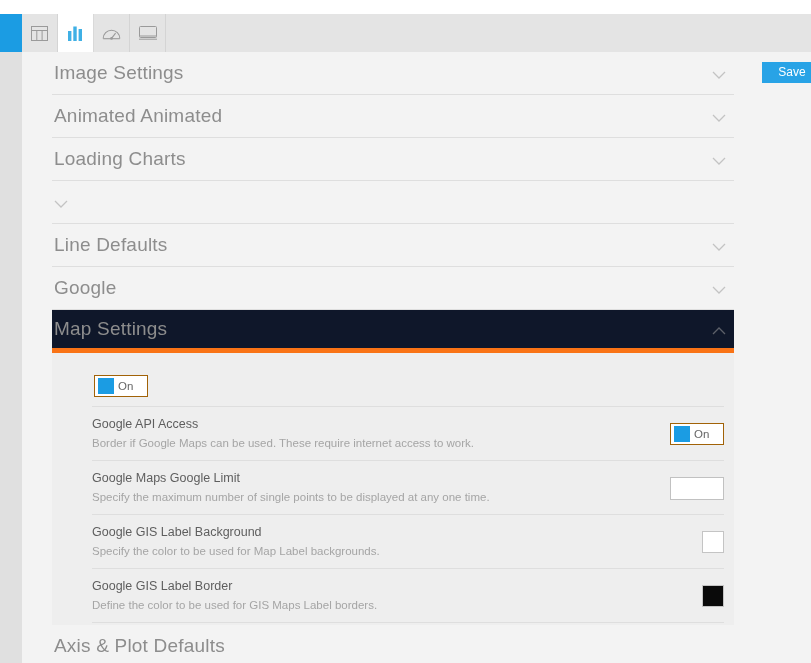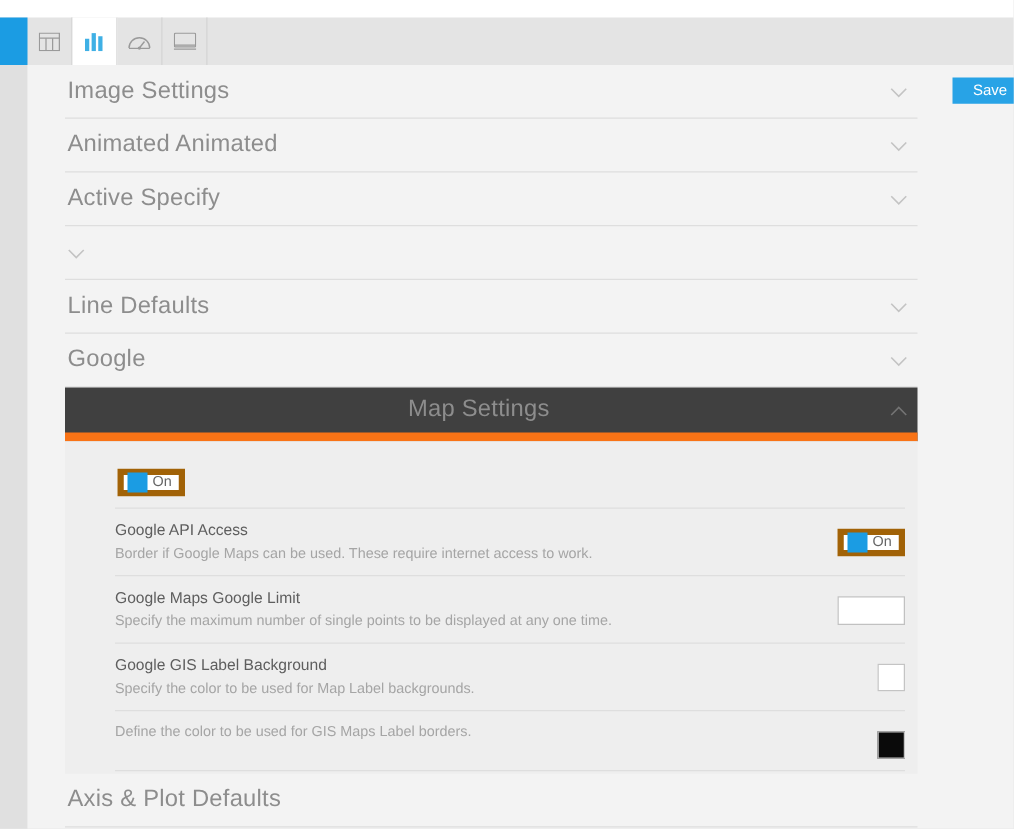--- a/index.html
+++ b/index.html
@@ -117,23 +117,22 @@
   .acc-header {
     height: 43px;
     display: flex;
     align-items: center;
     border-bottom: 1px solid #dedede;
     box-sizing: border-box;
     cursor: pointer;
     padding: 0 8px 0 2px;
   }
   .acc-section.expanded .acc-header {
-    background: #404040;
-    border-bottom: 7px solid #f97316;
-    text-align: center;
+    background: #0f172a;
+    border-bottom: 5px solid #f97316;
   }
   .acc-title {
     flex: 1 1 auto;
     font-size: 19px;
     color: #8d8d8d;
     font-weight: 400;
     letter-spacing: .2px;
   }
   .chev {
     flex: 0 0 auto;
@@ -179,21 +178,21 @@
     display: flex;
     justify-content: flex-end;
     align-items: center;
     padding-top: 6px;
   }
 
   
   .toggle {
     width: 54px;
     height: 22px;
-    border: 5px solid #a16207;
+    border: 1px solid #a16207;
     background: #ffffff;
     display: flex;
     align-items: center;
     box-sizing: border-box;
     cursor: pointer;
   }
   .toggle .knob {
     width: 16px;
     height: 16px;
     background: #1b9ce3;
@@ -298,21 +297,21 @@
         <div class="acc-section">
           <div class="acc-header">
             <div class="acc-title">Animated Animated</div>
             <span class="chev"><svg class="chev-svg" width="14" height="10" viewBox="0 0 14 10">
                 <path d="M1 2 L7 8 L13 2" fill="none" stroke="#9d9d9d" stroke-width="1.3"></path>
               </svg></span>
           </div>
         </div>
         <div class="acc-section">
           <div class="acc-header">
-            <div class="acc-title">Active Specify</div>
+            <div class="acc-title">Loading Charts</div>
             <span class="chev"><svg class="chev-svg" width="14" height="10" viewBox="0 0 14 10">
                 <path d="M1 2 L7 8 L13 2" fill="none" stroke="#9d9d9d" stroke-width="1.3"></path>
               </svg></span>
           </div>
         </div>
         <div class="acc-section">
           <div class="acc-header">
             <span class="chev"><svg class="chev-svg" width="14" height="10" viewBox="0 0 14 10">
                 <path d="M1 2 L7 8 L13 2" fill="none" stroke="#9d9d9d" stroke-width="1.3"></path>
               </svg></span>
@@ -375,20 +374,21 @@
               <div class="setting-text">
                 <div class="setting-label">Google GIS Label Background</div>
                 <div class="setting-desc">Specify the color to be used for Map Label backgrounds.</div>
               </div>
               <div class="setting-ctrl">
                 <div class="swatch" style="background: rgb(255, 255, 255);"></div>
               </div>
             </div>
             <div class="setting-row">
               <div class="setting-text">
+                <div class="setting-label">Google GIS Label Border</div>
                 <div class="setting-desc">Define the color to be used for GIS Maps Label borders.</div>
               </div>
               <div class="setting-ctrl">
                 <div class="swatch" style="background: rgb(10, 10, 10);"></div>
               </div>
             </div>
           </div>
         </div>
         <div class="acc-section">
           <div class="acc-header">

